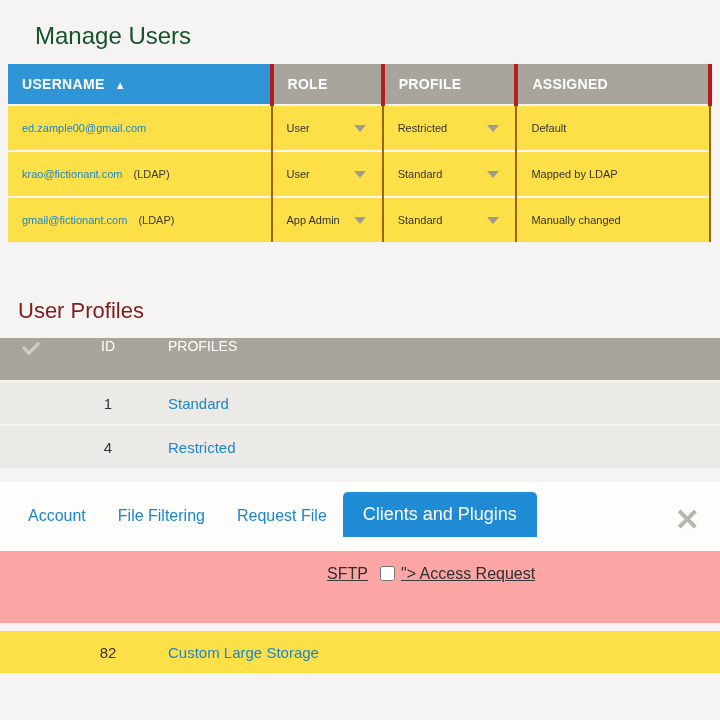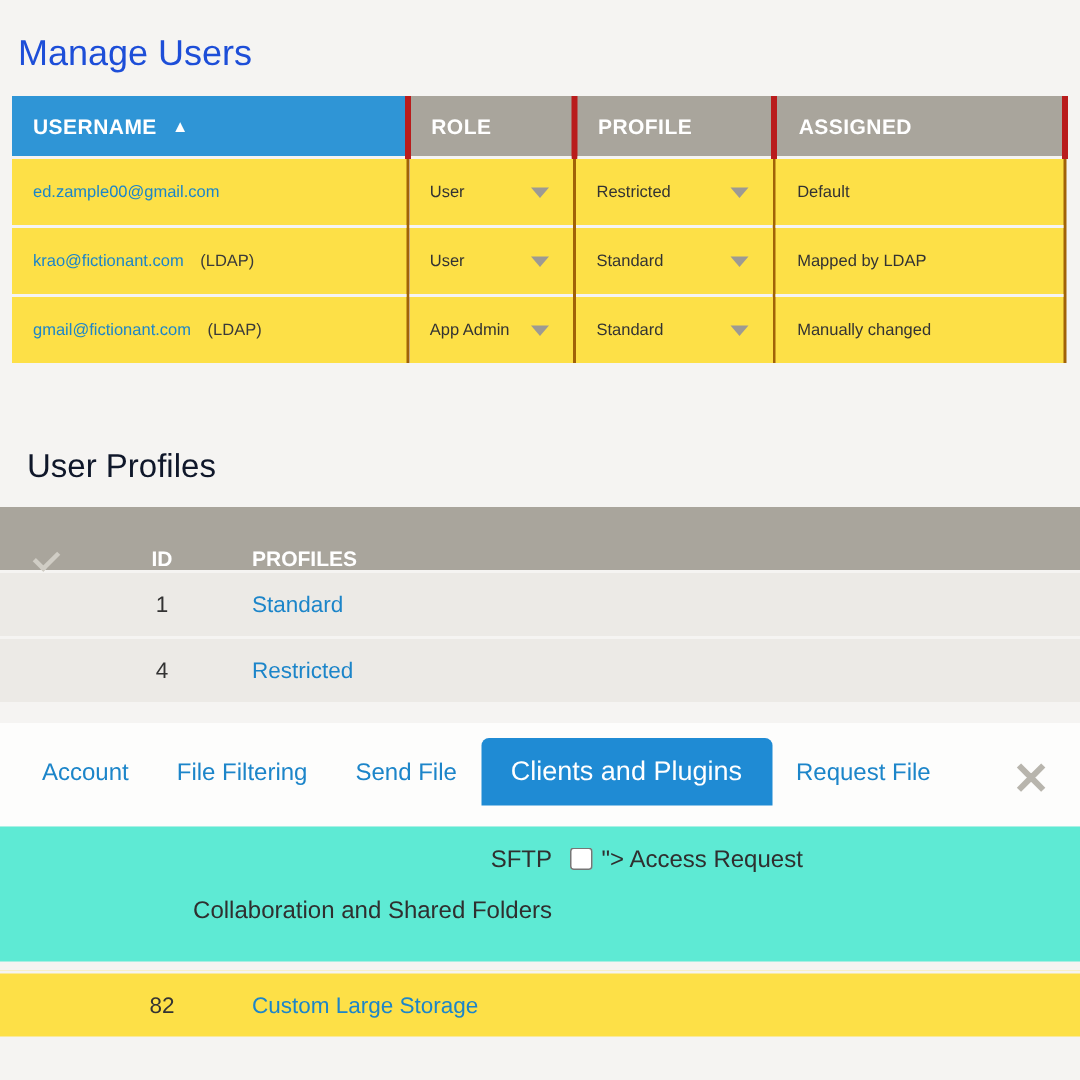--- a/index.html
+++ b/index.html
@@ -7,22 +7,22 @@
     font-family: "Segoe UI", Arial, sans-serif;
     background: #f5f4f2;
     width: 720px;
     height: 720px;
     overflow: hidden;
     color: #3a3a3a;
   }
   .page-title {
     font-size: 24px;
     font-weight: 400;
-    color: #1d4ed8;
-    padding: 22px 0 14px 12px;
+    color: #14532d;
+    padding: 22px 0 14px 35px;
   }
 
   
   .users-table {
     width: 704px;
     margin-left: 8px;
     border-collapse: collapse;
   }
   .users-table th {
     background: #a9a59c;
@@ -70,30 +70,30 @@
     border-left: 6px solid transparent;
     border-right: 6px solid transparent;
     border-top: 7px solid #9d9a93;
     cursor: pointer;
   }
 
   
   .subtitle {
     font-size: 22px;
     font-weight: 400;
-    color: #0f172a;
+    color: #7f1d1d;
     padding: 56px 0 14px 18px;
   }
   .profiles-header {
     background: #a9a59c;
     color: #fff;
     display: flex;
-    align-items: flex-end;
+    align-items: flex-start;
     height: 42px;
-    font-weight: 700;
+    font-weight: 400;
     font-size: 14px;
   }
   .ph-check { width: 62px; text-align: center; }
   .ph-id { width: 92px; text-align: center; }
   .ph-profiles { padding-left: 14px; }
   .check-icon {
     display: inline-block;
     width: 16px; height: 10px;
     border-left: 3px solid #d0cdc5;
     border-bottom: 3px solid #d0cdc5;
@@ -137,22 +137,23 @@
   .tab-close {
     font-size: 30px;
     font-weight: 700;
     color: #b8b5ad;
     padding: 0 14px;
     cursor: pointer;
   }
 
   
   .settings {
-    background: #5eead4;
+    background: #fca5a5;
     padding: 6px 0 16px 0;
+    text-decoration: underline;
   }
   .setting-row {
     display: flex;
     align-items: center;
     padding: 8px 0;
     font-size: 16px;
     color: #2f2f2f;
   }
   .setting-label {
     width: 380px;
@@ -257,37 +258,35 @@
 </div>
 <div class="profiles-row">
   <div class="pr-check"></div>
   <div class="pr-id">4</div>
   <div class="pr-name"><span class="link">Restricted</span></div>
 </div>
 
 <div class="tab-bar">
   <div class="tab">Account</div>
   <div class="tab">File Filtering</div>
-  <div class="tab">Send File</div>
+  <div class="tab">Request File</div>
   <div class="tab active">Clients and Plugins</div>
-  <div class="tab">Request File</div>
   <div class="tab-spacer"></div>
   <div class="tab-close">✕</div>
 </div>
 
 <div class="settings">
   <div class="setting-row">
     <div class="setting-label">SFTP</div>
     <div class="setting-control">
       <input type="checkbox" style="">"&gt;
       <span>Access Request</span>
     </div>
   </div>
   <div class="setting-row">
-    <div class="setting-label">Collaboration and Shared Folders</div>
   </div>
 </div>
 
 <div class="bottom-row">
   <div class="pr-check"></div>
   <div class="pr-id">82</div>
   <div class="pr-name"><span class="link">Custom Large Storage</span></div>
 </div>
 
 </body></html>

